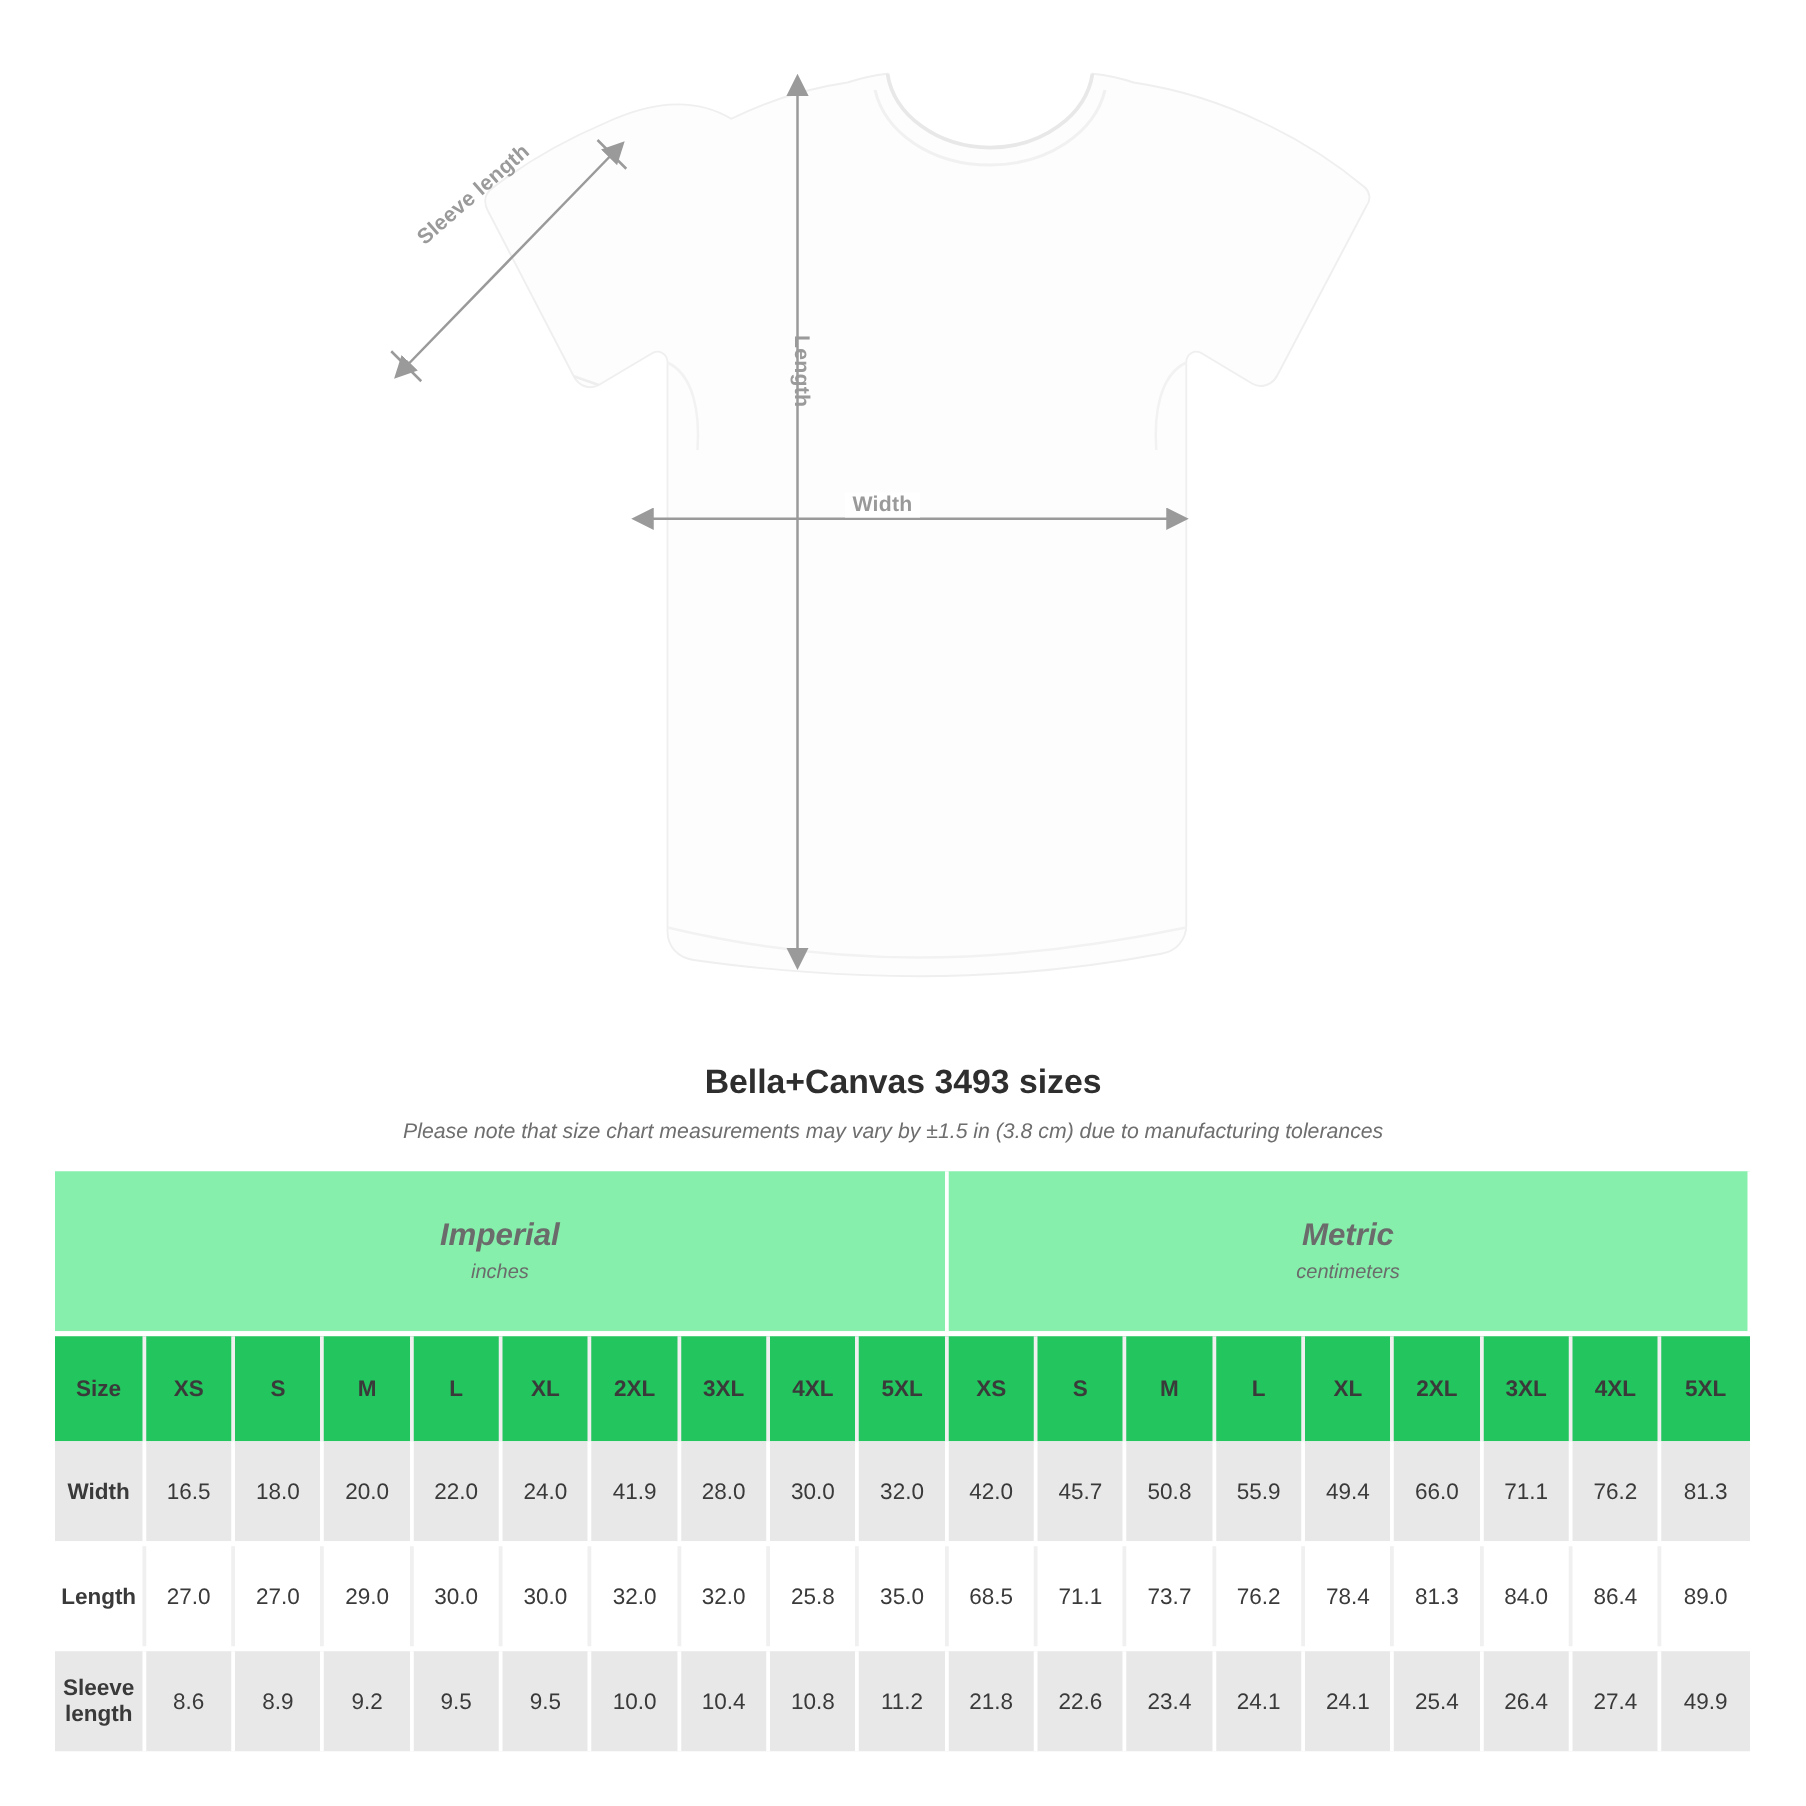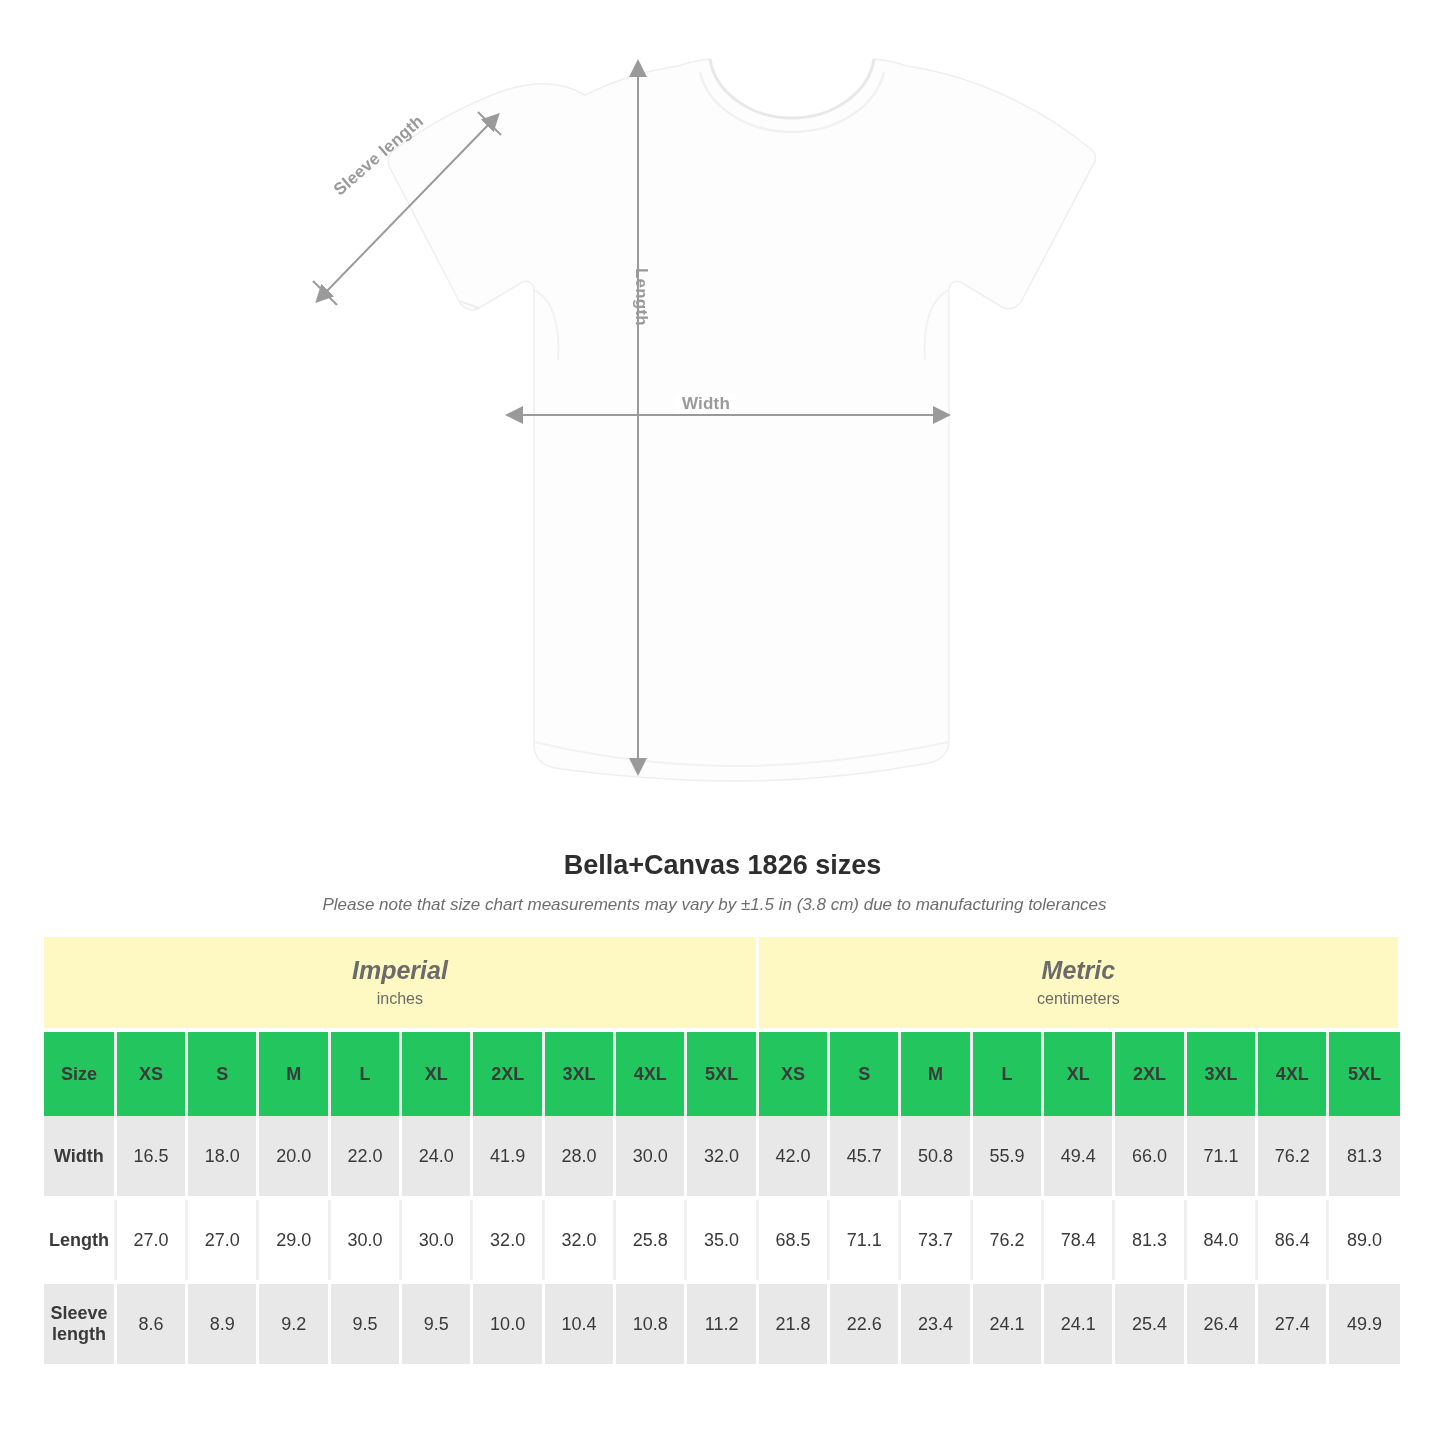--- a/index.html
+++ b/index.html
@@ -86,33 +86,34 @@
     width: 1357px;
     table-layout: fixed;
   }
   table.size-table td,
   table.size-table th {
     padding: 0;
     text-align: center;
     vertical-align: middle;
   }
   .unit-head {
-    height: 91px;
-    background: #fef9c3;
+    height: 128px;
+    background: #86efac;
     border-right: 3px solid #ffffff;
   }
   .unit-name {
     font-size: 25px;
     font-weight: bold;
     font-style: italic;
     color: #6b6b6b;
     line-height: 1.1;
   }
   .unit-sub {
     font-size: 16px;
+    font-style: italic;
     color: #6b6b6b;
     margin-top: 6px;
   }
   .row-head {
     font-size: 17px;
     font-weight: bold;
     color: #3a3a3a;
     width: 186px;
   }
   .hdr-row td {
@@ -200,21 +201,21 @@
 
       <line x1="519" y1="415" x2="937" y2="415" stroke="#9a9a9a" stroke-width="2" marker-start="url(#arrowStart)" marker-end="url(#arrowEnd)"></line>
     </svg>
 
     <div class="dim-label label-sleeve">Sleeve length</div>
     <div class="dim-label label-length">Length</div>
     <div class="dim-label label-width">Width</div>
   </div>
 
   <div class="title-block">
-    <h1 class="chart-title">Bella+Canvas 1826 sizes</h1>
+    <h1 class="chart-title">Bella+Canvas 3493 sizes</h1>
     <p class="chart-note">Please note that size chart measurements may vary by ±1.5 in (3.8 cm) due to manufacturing tolerances</p>
   </div>
 
   <div class="table-wrap">
     <table class="size-table">
       <tbody>
 
         <tr>
           <td class="unit-head" colspan="10">
             <div class="unit-name">Imperial</div>

